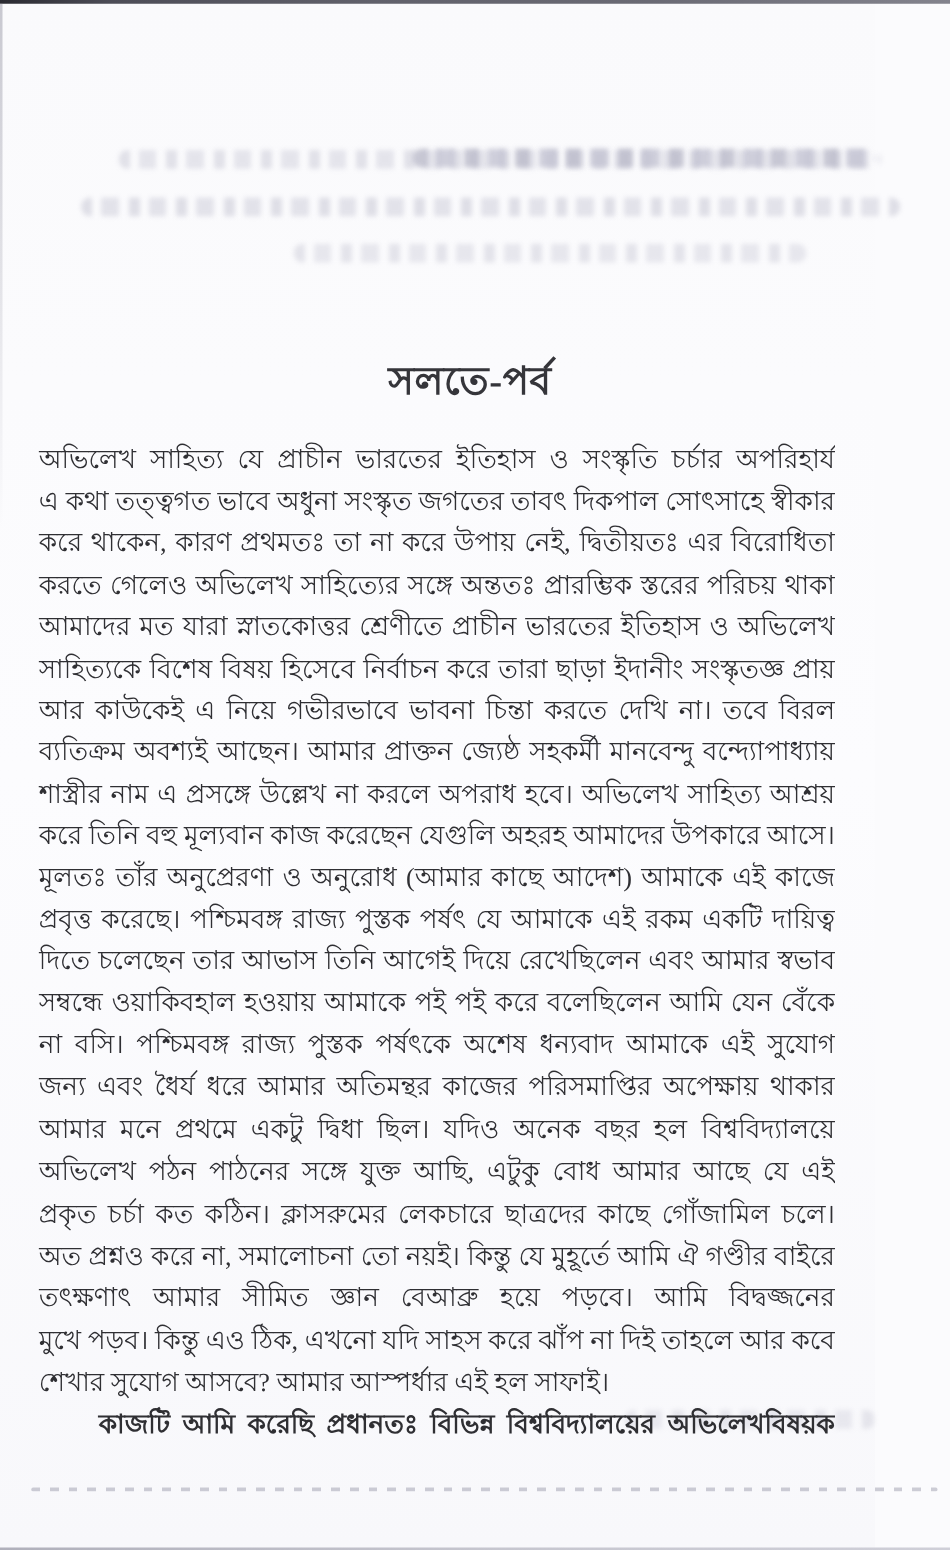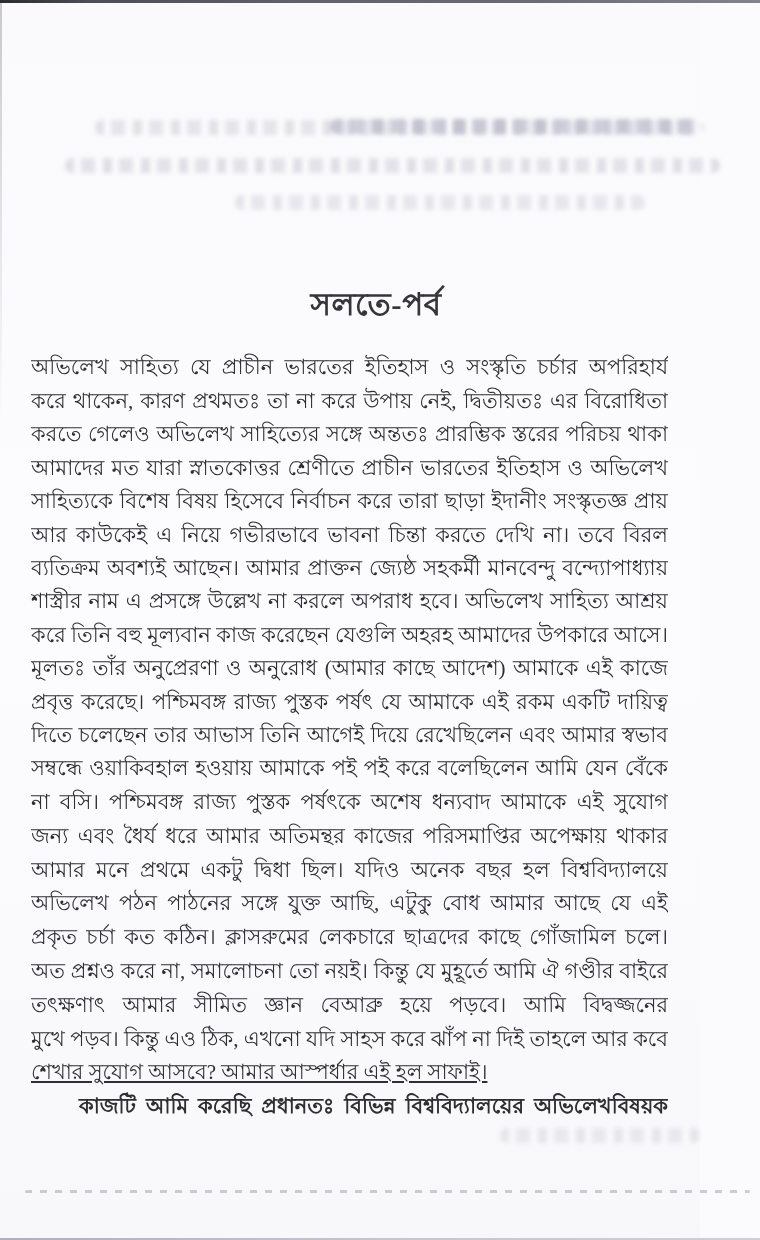--- a/index.html
+++ b/index.html
@@ -50,21 +50,21 @@
     letter-spacing:.5px;
   }
   
   .textblock{
     position:absolute;top:351px;left:31px;right:32px;
     font-size:21px;line-height:33.4px;color:#2f2f33;
     text-rendering:optimizeLegibility;
   }
   .line{display:block;max-height:34px;overflow:hidden;}
   .jline{text-align:justify;text-align-last:justify;}
-  .plain{text-align:center;text-align-last:left;text-decoration:underline;}
+  .plain{text-align:center;text-align-last:left;}
   .indent{padding-left:48px;font-weight:bold;}
 </style>
 </head>
 <body>
 
 <div class="page">
 
   <div class="edge-top"></div>
   <div class="edge-left"></div>
   <div class="edge-bottom"></div>
@@ -73,20 +73,21 @@
   <div class="ghost ghost-a2"></div>
   <div class="ghost ghost-b"></div>
   <div class="ghost ghost-c"></div>
   <div class="ghost ghost-d"></div>
   <div class="ghost-dotline"></div>
 
   <div class="heading">সলতে-পর্ব</div>
 
   <div class="textblock">
     <div class="line jline">অভিলেখ সাহিত্য যে প্রাচীন ভারতের ইতিহাস ও সংস্কৃতি চর্চার অপরিহার্য উপাদান</div>
+    <div class="line jline">এ কথা তত্ত্বগত ভাবে অধুনা সংস্কৃত জগতের তাবৎ দিকপাল সোৎসাহে স্বীকার</div>
     <div class="line jline">করে থাকেন, কারণ প্রথমতঃ তা না করে উপায় নেই, দ্বিতীয়তঃ এর বিরোধিতা</div>
     <div class="line jline">করতে গেলেও অভিলেখ সাহিত্যের সঙ্গে অন্ততঃ প্রারম্ভিক স্তরের পরিচয় থাকা</div>
     <div class="line jline">আমাদের মত যারা স্নাতকোত্তর শ্রেণীতে প্রাচীন ভারতের ইতিহাস ও অভিলেখ</div>
     <div class="line jline">সাহিত্যকে বিশেষ বিষয় হিসেবে নির্বাচন করে তারা ছাড়া ইদানীং সংস্কৃতজ্ঞ প্রায়</div>
     <div class="line jline">আর কাউকেই এ নিয়ে গভীরভাবে ভাবনা চিন্তা করতে দেখি না। তবে বিরল</div>
     <div class="line jline">ব্যতিক্রম অবশ্যই আছেন। আমার প্রাক্তন জ্যেষ্ঠ সহকর্মী মানবেন্দু বন্দ্যোপাধ্যায়</div>
     <div class="line jline">শাস্ত্রীর নাম এ প্রসঙ্গে উল্লেখ না করলে অপরাধ হবে। অভিলেখ সাহিত্য আশ্রয়</div>
     <div class="line jline">করে তিনি বহু মূল্যবান কাজ করেছেন যেগুলি অহরহ আমাদের উপকারে আসে।</div>
     <div class="line jline">মূলতঃ তাঁর অনুপ্রেরণা ও অনুরোধ (আমার কাছে আদেশ) আমাকে এই কাজে</div>
     <div class="line jline">প্রবৃত্ত করেছে। পশ্চিমবঙ্গ রাজ্য পুস্তক পর্ষৎ যে আমাকে এই রকম একটি দায়িত্ব</div>

